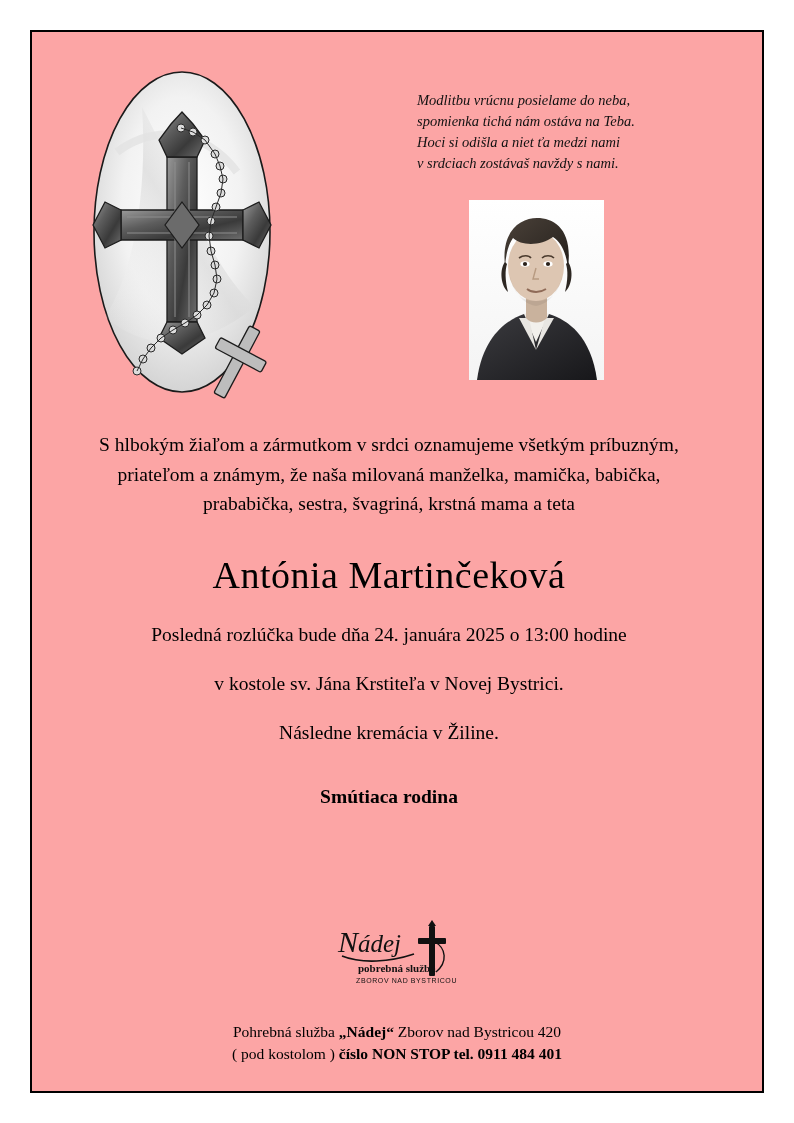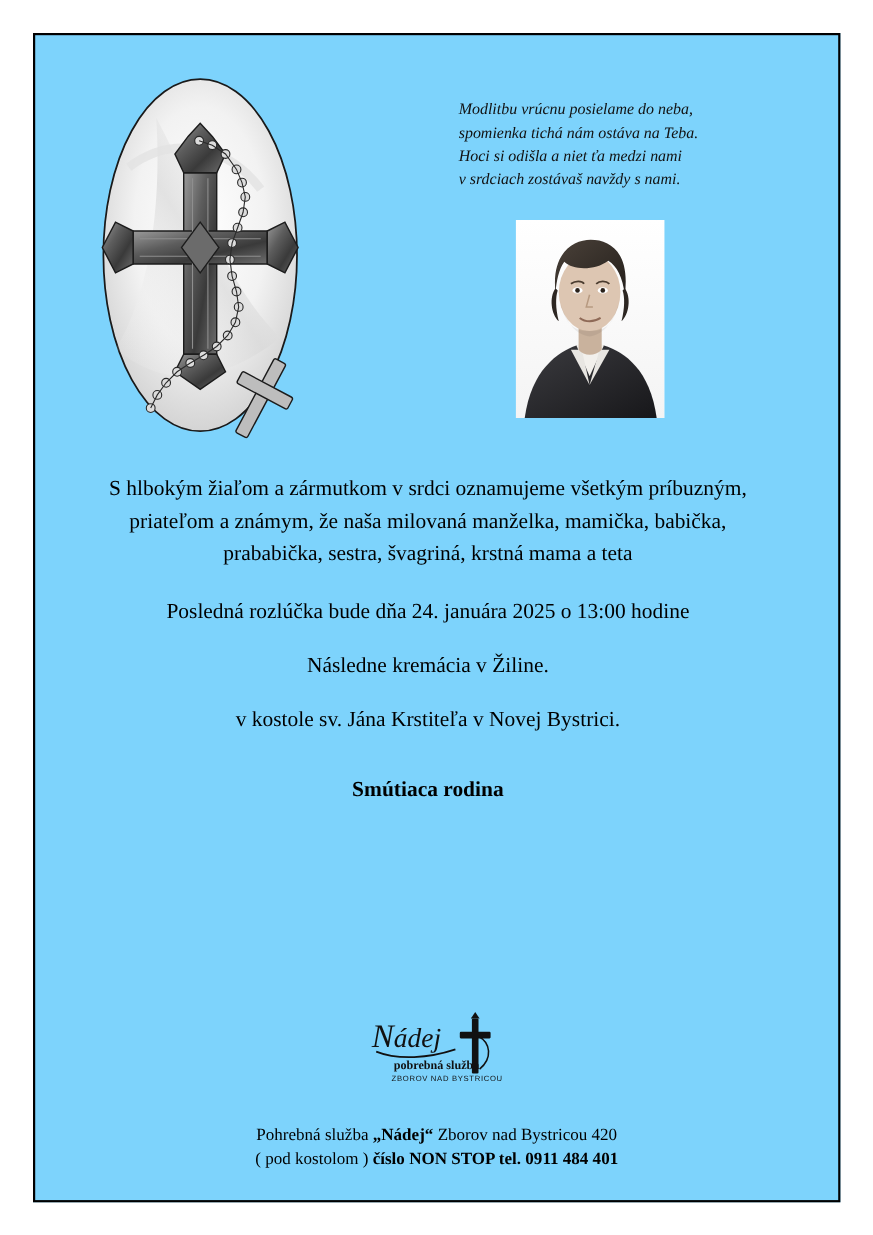--- a/index.html
+++ b/index.html
@@ -25,21 +25,21 @@
 
   
   .card-border {
     position: absolute;
     left: 30px;
     top: 30px;
     width: 734px;
     height: 1063px;
     border: 2px solid #000000;
     box-sizing: border-box;
-    background: #7dd3fc;
+    background: #fca5a5;
   }
 
   .card-inner {
     position: absolute;
     left: 0;
     top: 0;
     right: 0;
     bottom: 0;
     padding: 0;
   }
@@ -298,24 +298,25 @@
             <path d="M40 72 C 44 92, 54 104, 67 106 C 80 104, 90 92, 94 72 C 90 96, 80 101, 67 101 C 54 101, 44 96, 40 72 Z" fill="#00000010"></path>
           </svg>
         </div>
       </div>
 
       <div class="main-text">
         <div class="lead">S hlbokým žiaľom a zármutkom v srdci oznamujeme všetkým príbuzným,</div>
         <div class="lead">priateľom a známym, že naša milovaná manželka, mamička, babička,</div>
         <div class="lead">prababička, sestra, švagriná, krstná mama a teta</div>
 
+        <div class="name">Antónia Martinčeková</div>
 
         <div class="line">Posledná rozlúčka bude dňa 24. januára 2025 o 13:00 hodine</div>
+        <div class="line">v kostole sv. Jána Krstiteľa v Novej Bystrici.</div>
         <div class="line">Následne kremácia v Žiline.</div>
-        <div class="line">v kostole sv. Jána Krstiteľa v Novej Bystrici.</div>
 
         <div class="family">Smútiaca rodina</div>
       </div>
 
       <div class="logo-wrap">
         <div class="logo">
           <svg viewBox="0 0 122 78" xmlns="http://www.w3.org/2000/svg">
 
             <text x="2" y="40" font-family="Liberation Serif, serif" font-style="italic" font-size="30" fill="#111">N</text>
             <text x="22" y="40" font-family="Liberation Serif, serif" font-style="italic" font-size="25" fill="#111">ádej</text>

